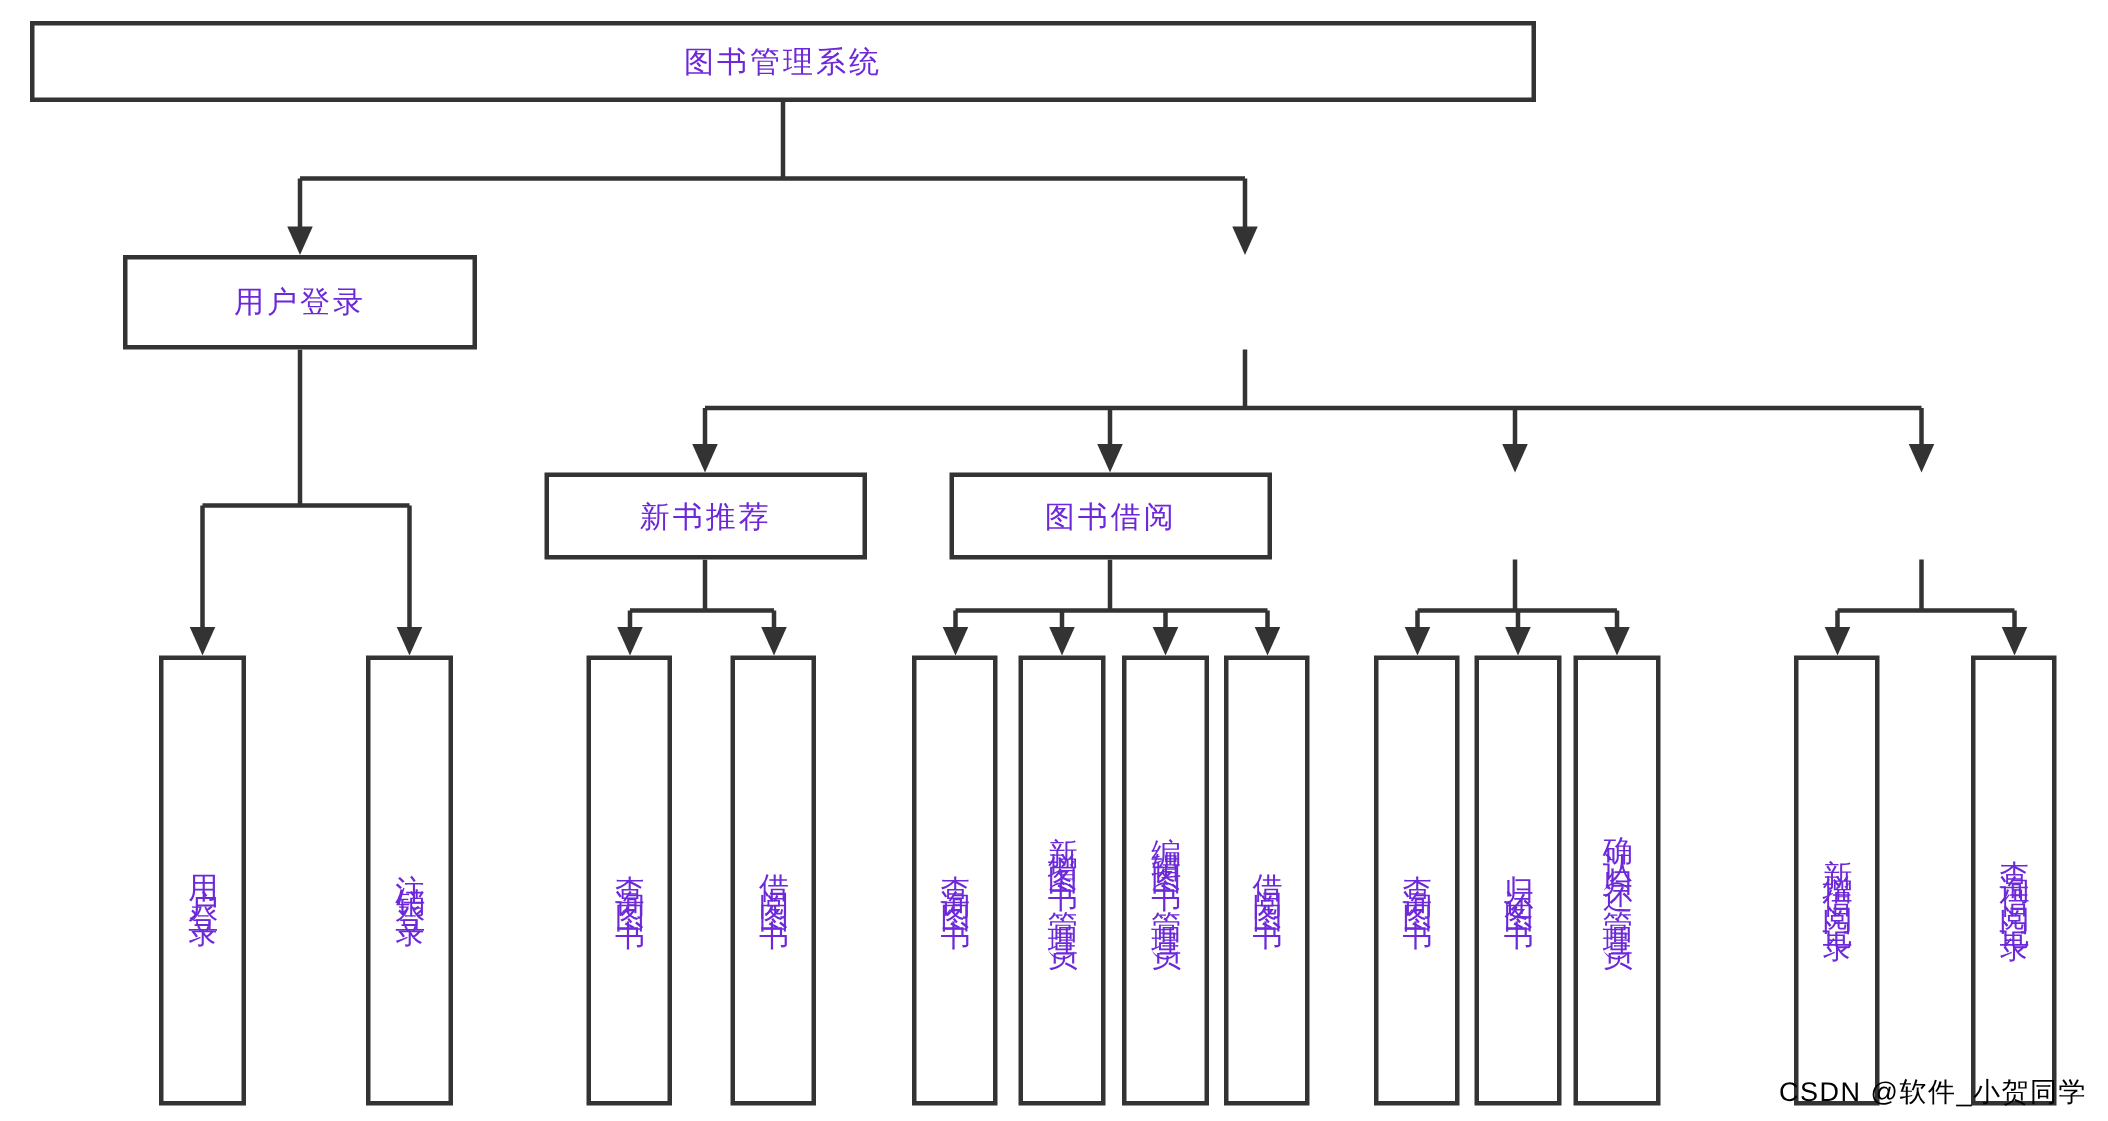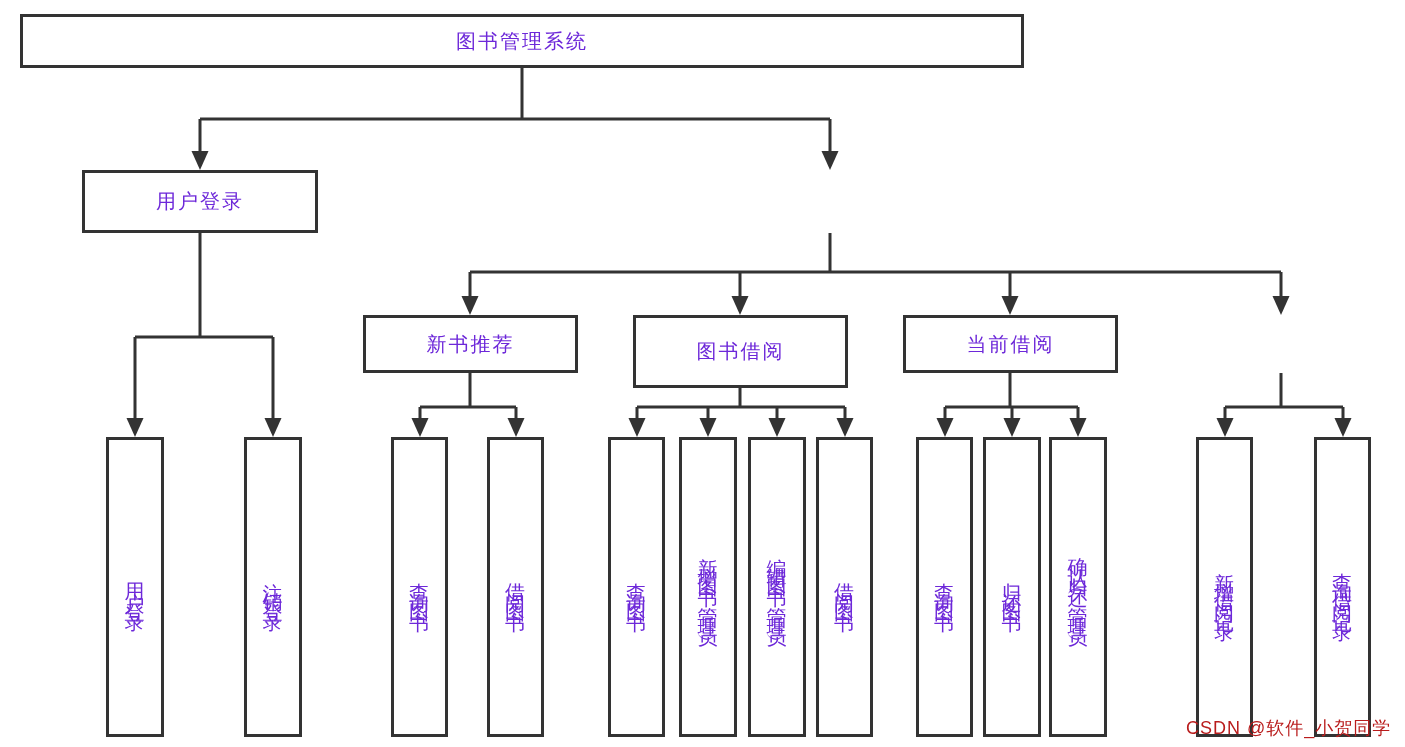--- a/index.html
+++ b/index.html
@@ -40,21 +40,21 @@
     letter-spacing: 10px;
     line-height: 1;
     white-space: nowrap;
   }
   .watermark {
     position: absolute;
     left: 1186px;
     top: 716px;
     font-size: 18px;
     letter-spacing: 1px;
-    color: #b91c1c;
+    color: #000000;
     z-index: 3;
     white-space: nowrap;
   }
 </style>
 </head>
 <body>
 
 <div class="canvas">
 
   <svg class="connectors" viewBox="0 0 1405 747" xmlns="http://www.w3.org/2000/svg">
@@ -94,25 +94,22 @@
     <span class="hlabel">图书管理系统</span>
   </div>
 
   <div class="node" style="left:82px; top:170px; width:236px; height:63px;">
     <span class="hlabel">用户登录</span>
   </div>
 
   <div class="node" style="left:363px; top:315px; width:215px; height:58px;">
     <span class="hlabel">新书推荐</span>
   </div>
-  <div class="node" style="left:633px; top:315px; width:215px; height:73px;">
+  <div class="node" style="left:633px; top:315px; width:215px; height:58px;">
     <span class="hlabel">图书借阅</span>
-  </div>
-  <div class="node" style="left:903px; top:315px; width:215px; height:58px;">
-    <span class="hlabel">当前借阅</span>
   </div>
 
   <div class="node" style="left:106px; top:437px; width:58px; height:300px;">
     <span class="vlabel">用户登录</span>
   </div>
   <div class="node" style="left:244px; top:437px; width:58px; height:300px;">
     <span class="vlabel">注销登录</span>
   </div>
 
   <div class="node" style="left:391px; top:437px; width:57px; height:300px;">

